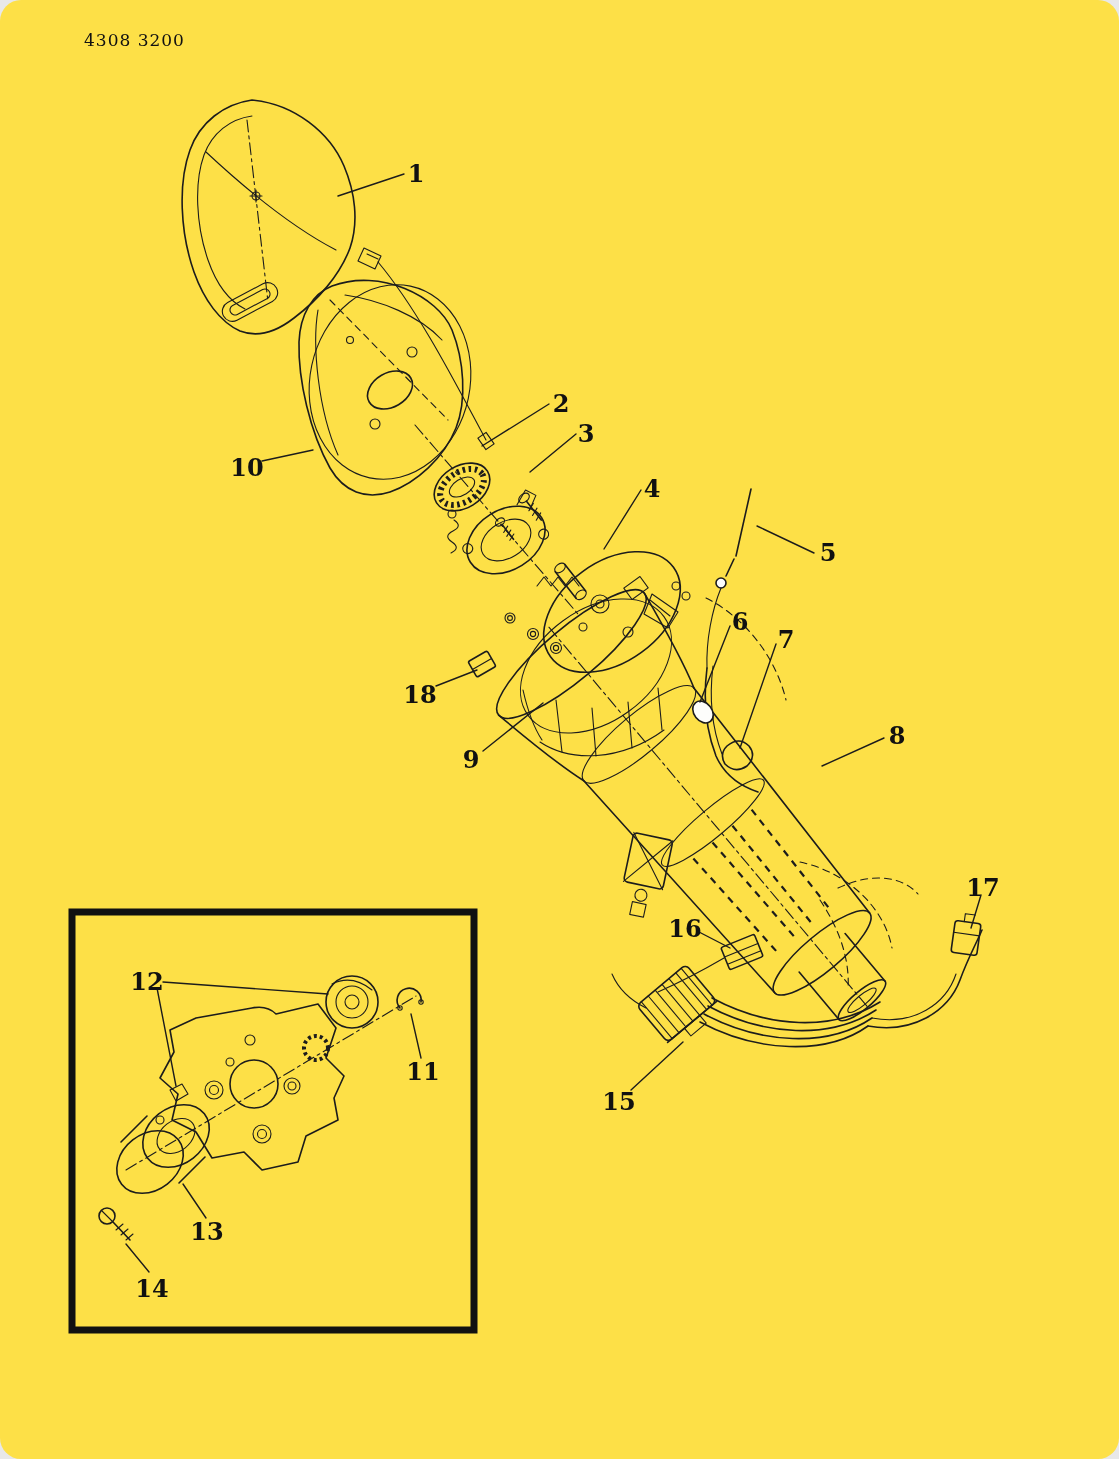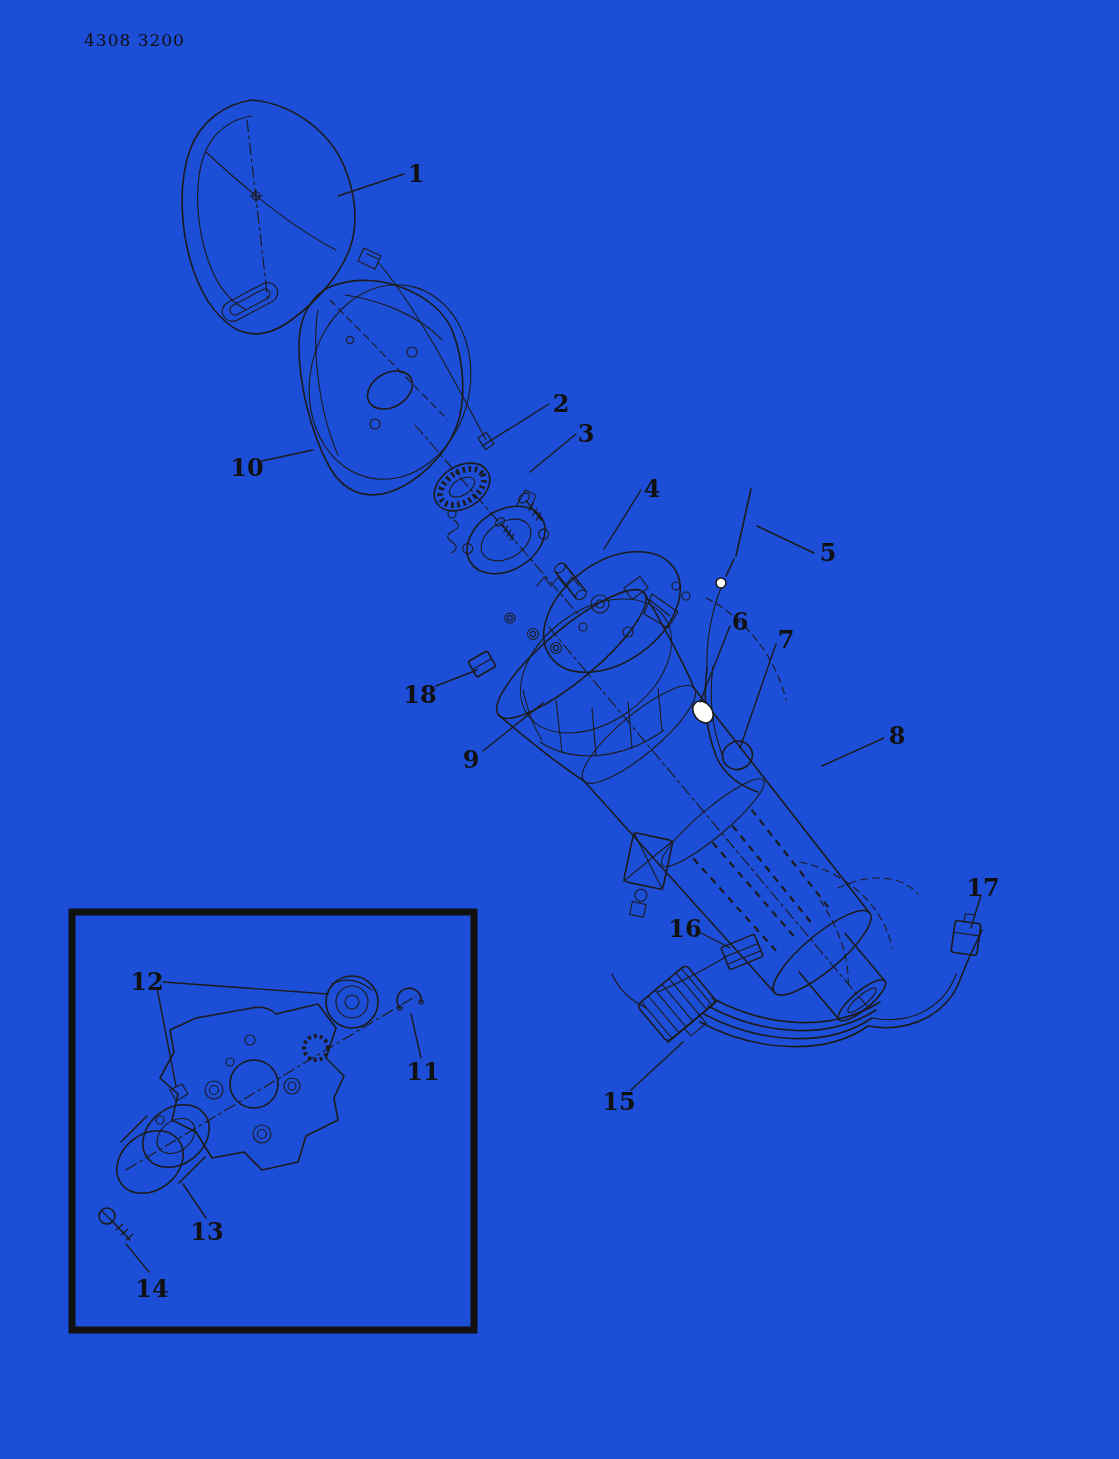--- a/index.html
+++ b/index.html
@@ -1,22 +1,23 @@
 <!DOCTYPE html>
 <html><head>
 <meta charset="utf-8">
 <style>
   html,body{margin:0;padding:0;background:#e8e8e8;}
   .page{
     position:relative;
     width:1119px;height:1459px;
     margin:0 auto;
-    background:#1d4ed8;
+    background:#fde047;
     font-family:"DejaVu Serif", serif;
     overflow:hidden;
+    border-radius:21px;
   }
   svg{display:block;width:1119px;height:1459px;}
   .ln{fill:none;stroke:#1c1c1c;stroke-width:1.6;stroke-linecap:round;stroke-linejoin:round;}
   .thin{stroke-width:1.1;}
   .dash{stroke-dasharray:7 5;}
   .dashdot{stroke-dasharray:12 4 3 4;}
   .leader{stroke-width:1.4;}
   .wfill{fill:#fdfdfb;stroke:#1c1c1c;stroke-width:1.6;stroke-linejoin:round;}
   text.callout{font-family:"DejaVu Serif",serif;font-weight:700;font-size:24px;fill:#111;}
   text.drawnum{font-family:"DejaVu Serif",serif;font-size:17px;fill:#111;letter-spacing:1px;}

